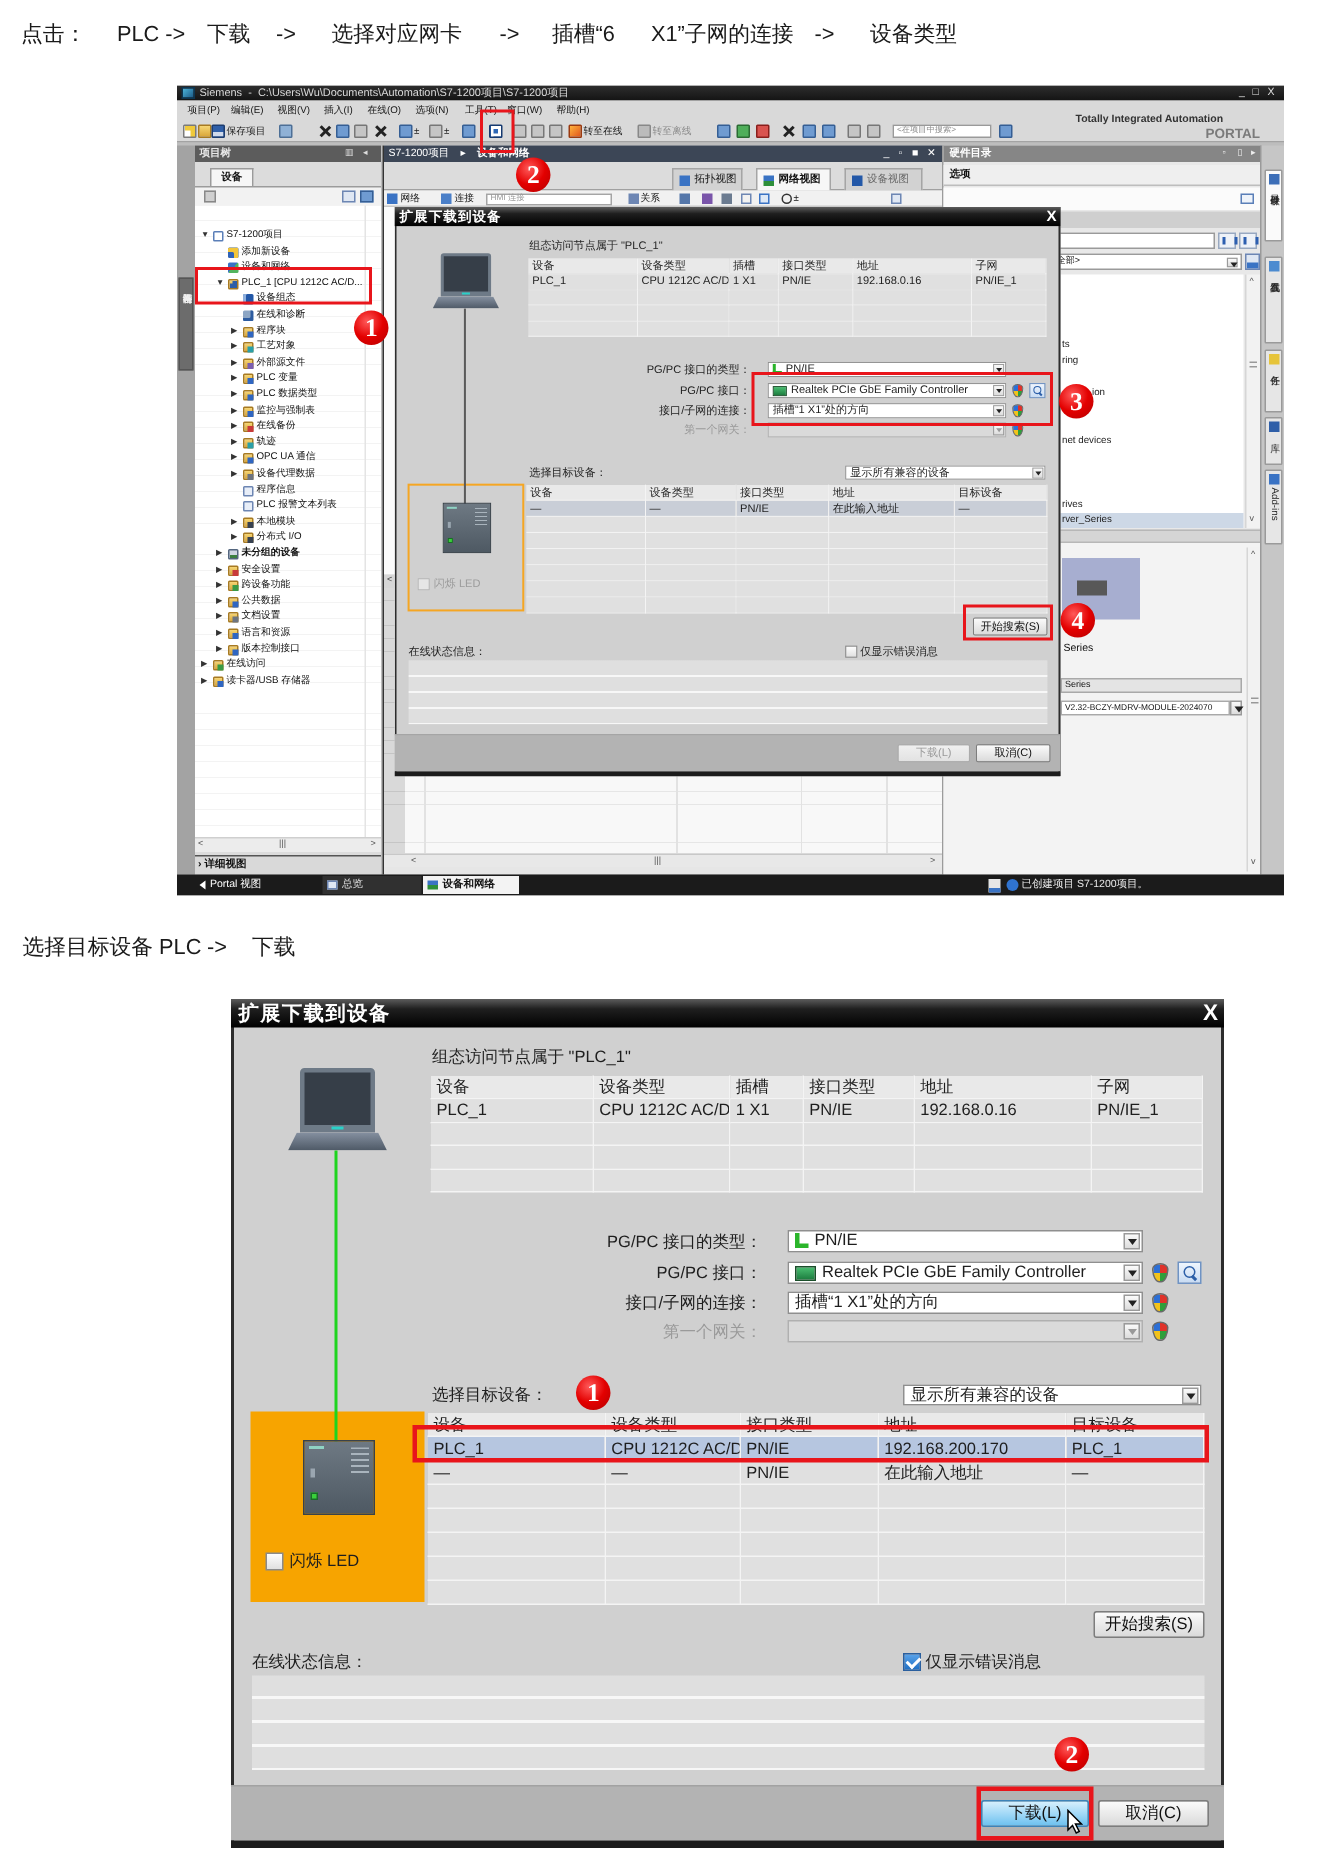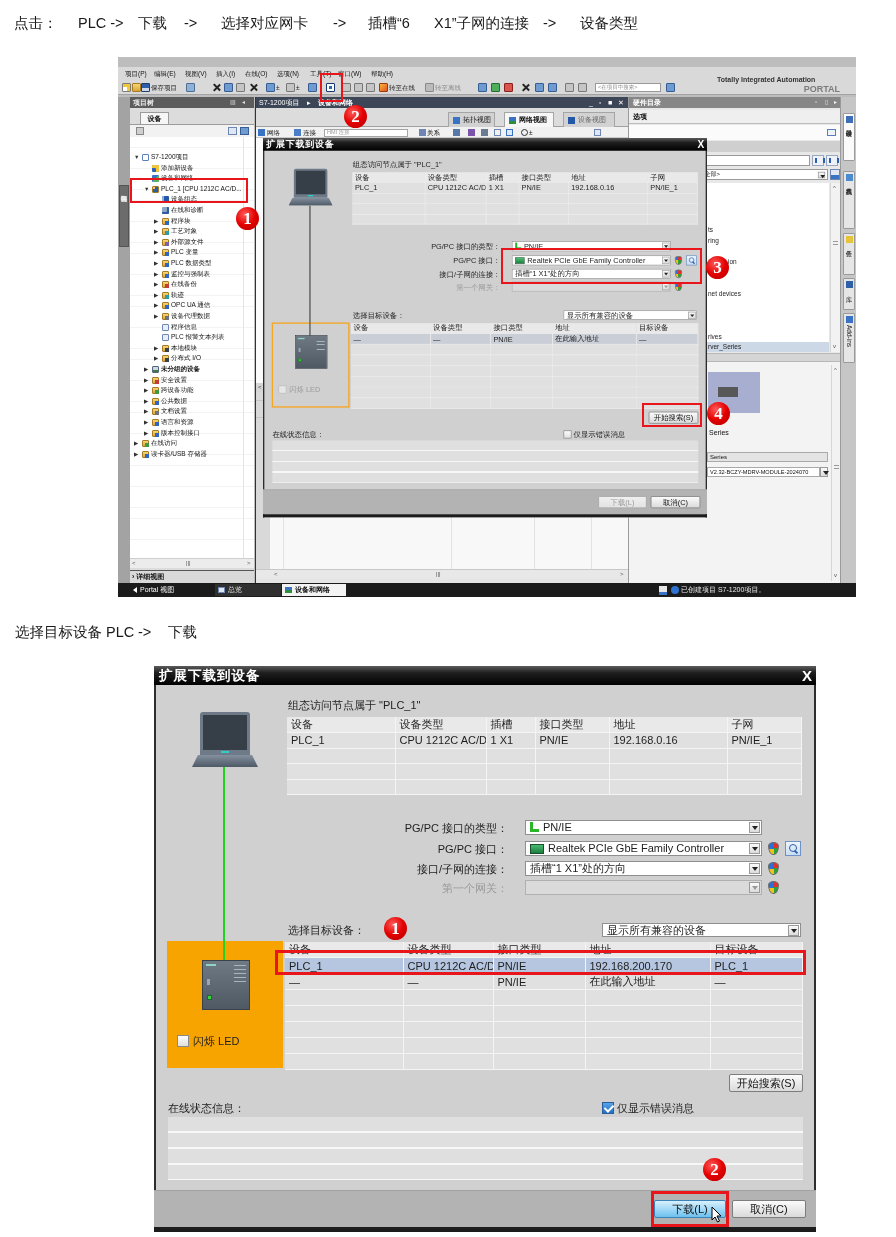--- a/index.html
+++ b/index.html
@@ -191,20 +191,27 @@
   <span class="cap" style="left:221px">选择对应网卡</span>
   <span class="cap" style="left:333px">-&gt;</span>
   <span class="cap" style="left:368px">插槽“6</span>
   <span class="cap" style="left:434px">X1”子网的连接</span>
   <span class="cap" style="left:543px">-&gt;</span>
   <span class="cap" style="left:580px">设备类型</span>
 </div>
 
 <div id="shot1" class="a">
 
+  <div class="a s1-title">
+    <span class="a tia-icon"></span>
+    <span class="a s1-title-text">Siemens  -  C:\Users\Wu\Documents\Automation\S7-1200项目\S7-1200项目</span>
+    <span class="a s1-wc" style="left:708px">_</span>
+    <span class="a s1-wc" style="left:717px">□</span>
+    <span class="a s1-wc" style="left:727px">X</span>
+  </div>
 
   <div class="a s1-menu">
     <span class="a mi" style="left:7px">项目(P)</span>
     <span class="a mi" style="left:36px">编辑(E)</span>
     <span class="a mi" style="left:67px">视图(V)</span>
     <span class="a mi" style="left:98px">插入(I)</span>
     <span class="a mi" style="left:127px">在线(O)</span>
     <span class="a mi" style="left:159px">选项(N)</span>
     <span class="a mi" style="left:192px">工具(T)</span>
     <span class="a mi" style="left:220px">窗口(W)</span>

